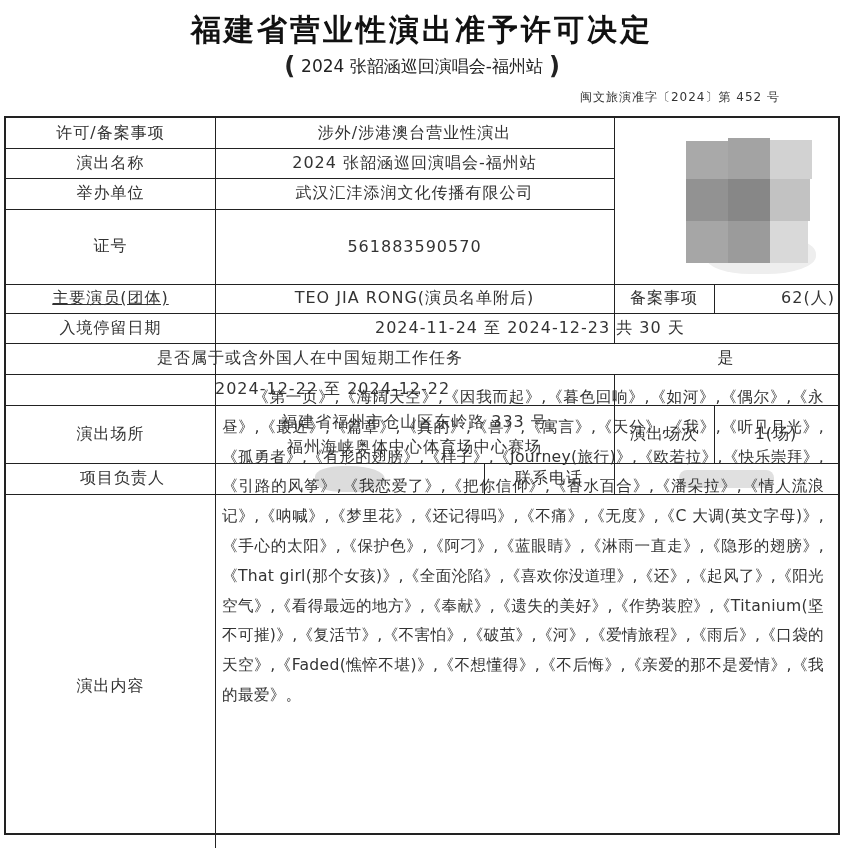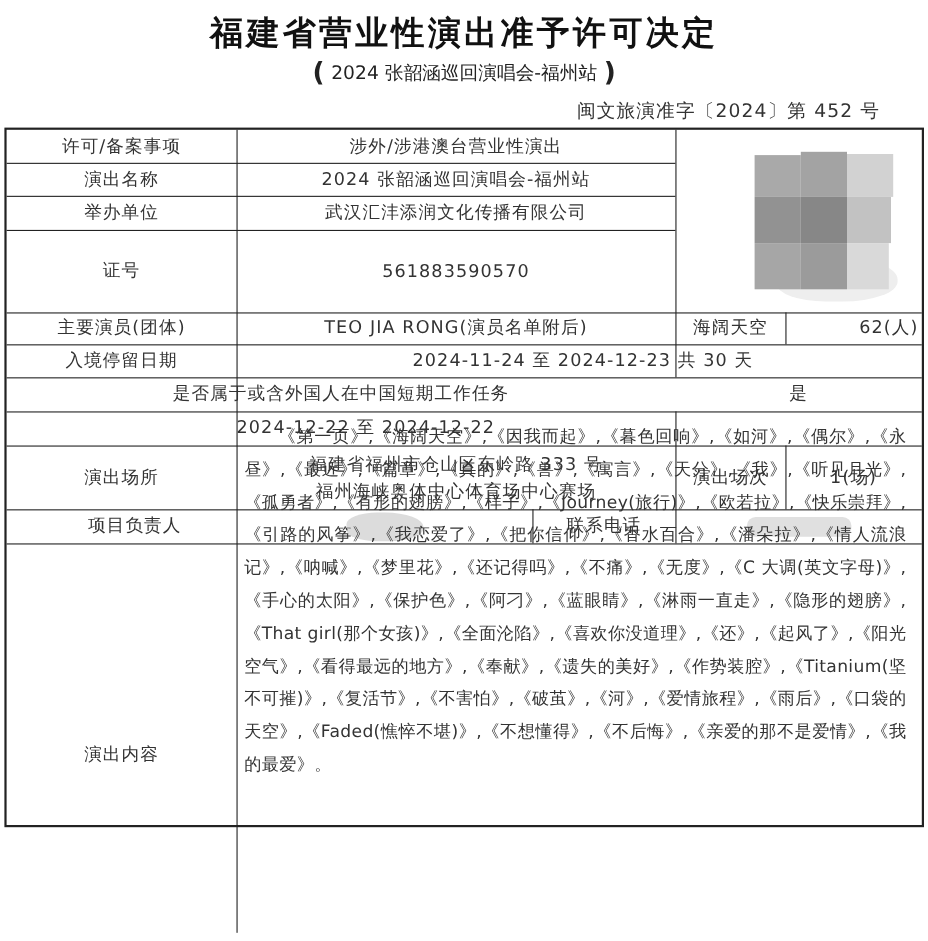--- a/index.html
+++ b/index.html
@@ -4,23 +4,23 @@
 <style>
   html, body { margin: 0; padding: 0; background: #ffffff; }
   body { width: 844px; height: 855px; position: relative; overflow: hidden;
          font-family: "DejaVu Serif", "Liberation Serif", serif; color: #222; }
   .title { position: absolute; top: 10px; left: 0; width: 844px; text-align: center;
            font-size: 30px; font-weight: bold; letter-spacing: 3px; color: #111;
            font-family: "DejaVu Serif", serif; }
   .subtitle { position: absolute; top: 52px; left: 0; width: 844px; text-align: center;
               font-size: 17px; color: #222; font-family: "DejaVu Sans", sans-serif; }
   .subtitle .paren { font-size: 24px; font-weight: bold; vertical-align: -2px; margin: 0 6px; }
-  .docno { position: absolute; top: 89px; right: 44px; font-size: 17px; color: #333;
+  .docno { position: absolute; top: 89px; right: 64px; font-size: 12px; color: #333;
            letter-spacing: 1px; font-family: "DejaVu Sans", sans-serif; }
-  .tbl { position: absolute; left: 4px; top: 116px; width: 836px; height: 636px;
+  .tbl { position: absolute; left: 4px; top: 116px; width: 836px; height: 719px;
          border: 2px solid #222; box-sizing: border-box; }
   .cell { position: absolute; box-sizing: border-box; display: flex; align-items: center;
           justify-content: center; font-size: 16px; color: #333; text-align: center;
           font-family: "DejaVu Sans", sans-serif; letter-spacing: 1px; }
   .hl { position: absolute; height: 0; border-top: 1.6px solid #222; }
   .vl { position: absolute; width: 0; border-left: 1.6px solid #222; }
   .photo { position: absolute; left: 72px; top: 20px; width: 126px; height: 130px; }
   .photo div { position: absolute; }
   .blur1 { position: absolute; background: #d7d7d7; border-radius: 40% 50% 45% 40%; }
   .content { position: absolute; left: 212px; top: 380px; width: 620px; height: 352px;
@@ -77,23 +77,23 @@
       <div style="left:84px;top:2px;width:42px;height:39px;background:#d2d2d2;"></div>
       <div style="left:0;top:41px;width:42px;height:42px;background:#929292;"></div>
       <div style="left:42px;top:41px;width:42px;height:42px;background:#878787;"></div>
       <div style="left:84px;top:41px;width:40px;height:42px;background:#c2c2c2;"></div>
       <div style="left:0;top:83px;width:42px;height:42px;background:#a6a6a6;"></div>
       <div style="left:42px;top:83px;width:42px;height:42px;background:#9b9b9b;"></div>
       <div style="left:84px;top:83px;width:38px;height:42px;background:#d9d9d9;"></div>
     </div>
   </div>
 
-  <div class="cell" style="left:0;top:166px;width:209px;height:29px;">主要演员(团体)</div>
+  <div class="cell" style="left:0;top:166px;width:209px;height:29px;text-decoration:underline;">主要演员(团体)</div>
   <div class="cell" style="left:209px;top:166px;width:399px;height:29px;">TEO JIA RONG(演员名单附后)</div>
-  <div class="cell" style="left:608px;top:166px;width:100px;height:29px;">海阔天空</div>
+  <div class="cell" style="left:608px;top:166px;width:100px;height:29px;">备案事项</div>
   <div class="cell" style="left:708px;top:166px;width:124px;height:29px;margin-left:32px;">62(人)</div>
 
   <div class="cell" style="left:0;top:195px;width:209px;height:30px;">入境停留日期</div>
   <div class="cell" style="left:209px;top:195px;width:623px;height:30px;justify-content:flex-start;padding-left:160px;">2024-11-24 至 2024-12-23 共 30 天</div>
 
   <div class="cell" style="left:0;top:225px;width:608px;height:31px;">是否属于或含外国人在中国短期工作任务</div>
   <div class="cell" style="left:608px;top:225px;width:224px;height:31px;">是</div>
 
   <div class="cell" style="left:209px;top:256px;width:623px;height:31px;justify-content:flex-start;">2024-12-22 至 2024-12-22</div>
 

